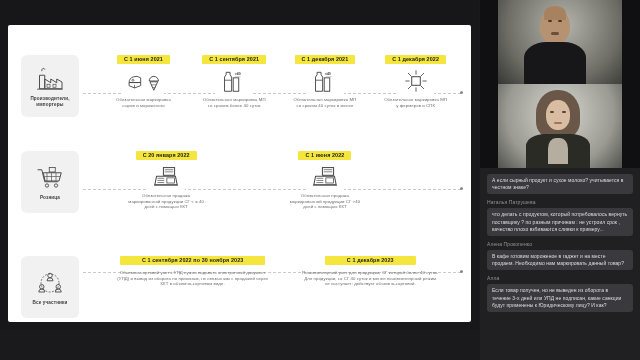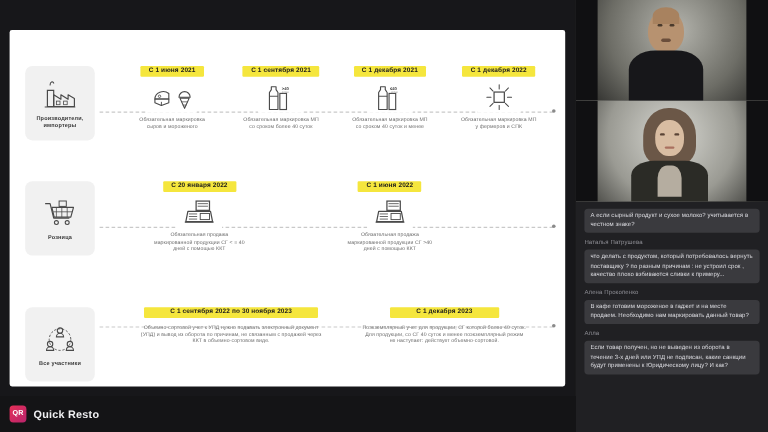--- a/index.html
+++ b/index.html
@@ -386,24 +386,20 @@
           <div class="ms ms-3" style="left:76%;">
             <div class="badge badge-wide">С 1 декабря 2023</div>
             <div class="ms-caption">Поэкземплярный учет для продукции, СГ которой более 40 суток.<br>Для продукции, со СГ 40 суток и менее поэкземплярный режим<br>не наступает: действует объемно-сортовой.</div>
           </div>
         </div>
       </div>
 
     </div>
   </div>
 
-  <div id="bottom-bar">
-    <div id="brand-logo">QR</div>
-    <div id="brand-name">Quick Resto</div>
-  </div>
 
   <div id="right-panel">
 
     <div class="tile tile-1">
       <div class="tile-inner">
         <div style="position:absolute;left:0;top:0;width:100%;height:100%;background:radial-gradient(circle at 52% 30%, #b4b4ad 0%, #6d6d66 55%, #1d1d1c 100%);"></div>
         <div style="position:absolute;left:60px;top:8px;width:30px;height:36px;border-radius:50% 50% 45% 45%;background:#b79270;"></div>
         <div style="position:absolute;left:64px;top:6px;width:22px;height:14px;border-radius:50% 50% 0 0;background:#a8825f;"></div>
         <div style="position:absolute;left:44px;top:42px;width:62px;height:44px;border-radius:36% 36% 0 0;background:#17171a;"></div>
         <div style="position:absolute;left:68px;top:20px;width:4px;height:2px;border-radius:1px;background:#4a3a2c;"></div>

